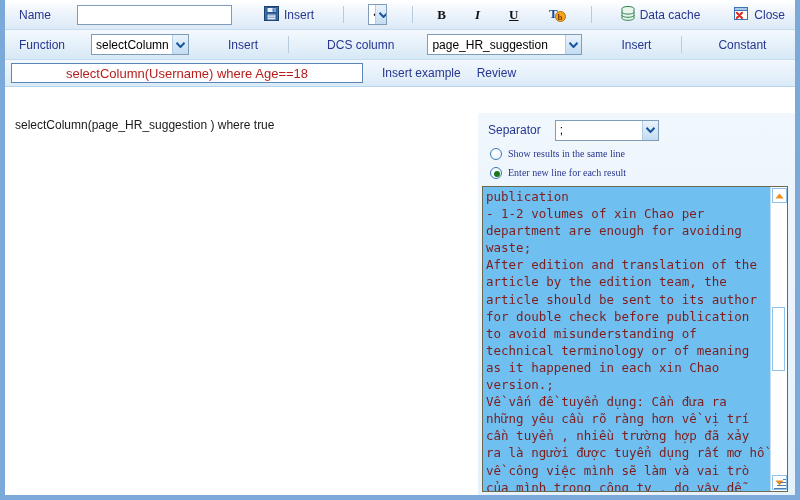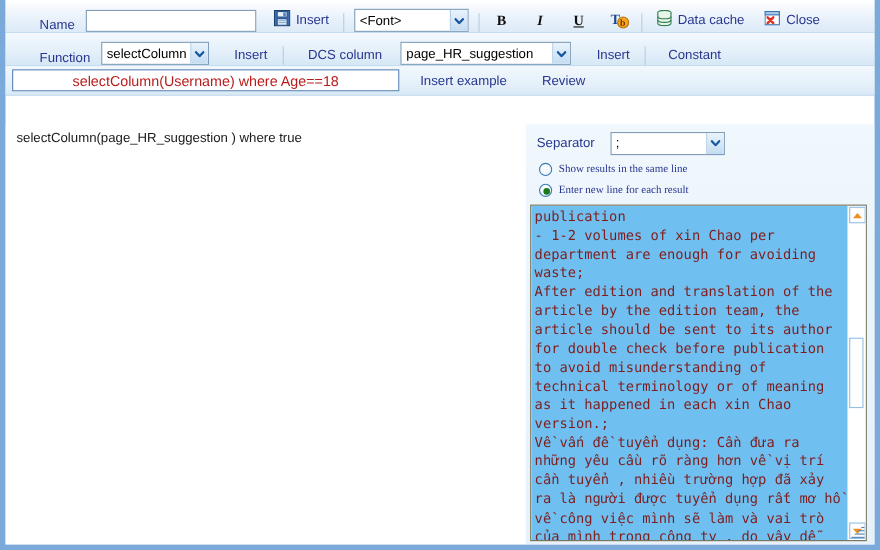--- a/index.html
+++ b/index.html
@@ -52,23 +52,23 @@
   }
   .wb-close {
     color: #ffffff; font-size: 15px; line-height: 13px;
     font-family: "DejaVu Sans", sans-serif;
     text-align: center; width: 14px;
   }
 
   
   .toolbar {
     height: 30px;
-    display: flex; align-items: flex-end;
-    padding: 0 6px 0 31px;
-    gap: 0px;
+    display: flex; align-items: center;
+    padding: 0 6px 0 14px;
+    gap: 16px;
     background: linear-gradient(to bottom, #ffffff 0%, #eaf2fb 55%, #dceaf7 100%);
     border-bottom: 1px solid #c5dcf0;
   }
   .toolbar.row2 {
     background: linear-gradient(to bottom, #f4f9fe 0%, #e3eff9 60%, #d6e8f6 100%);
   }
   .tb-label {
     font-size: 12px; color: #27368f;
     margin-right: 10px; white-space: nowrap;
   }
@@ -143,21 +143,21 @@
     width: 352px; height: 20px;
     border: 1px solid #5a85b5;
     background: #ffffff;
     font-size: 13px; color: #b91c1c;
     padding: 1px 4px;
     outline: none;
     font-family: "Liberation Sans", sans-serif;
     text-align: center;
   }
   .exprrow .tb-link { margin-left: 14px; }
-  .exprrow .tb-link.second { margin-left: 22px; }
+  .exprrow .tb-link.second { margin-left: 6px; }
 
   
   .body {
     position: absolute;
     left: 0; right: 0; top: 113px; bottom: 0;
     display: flex;
   }
   .left-pane {
     width: 473px;
     background: #ffffff;

